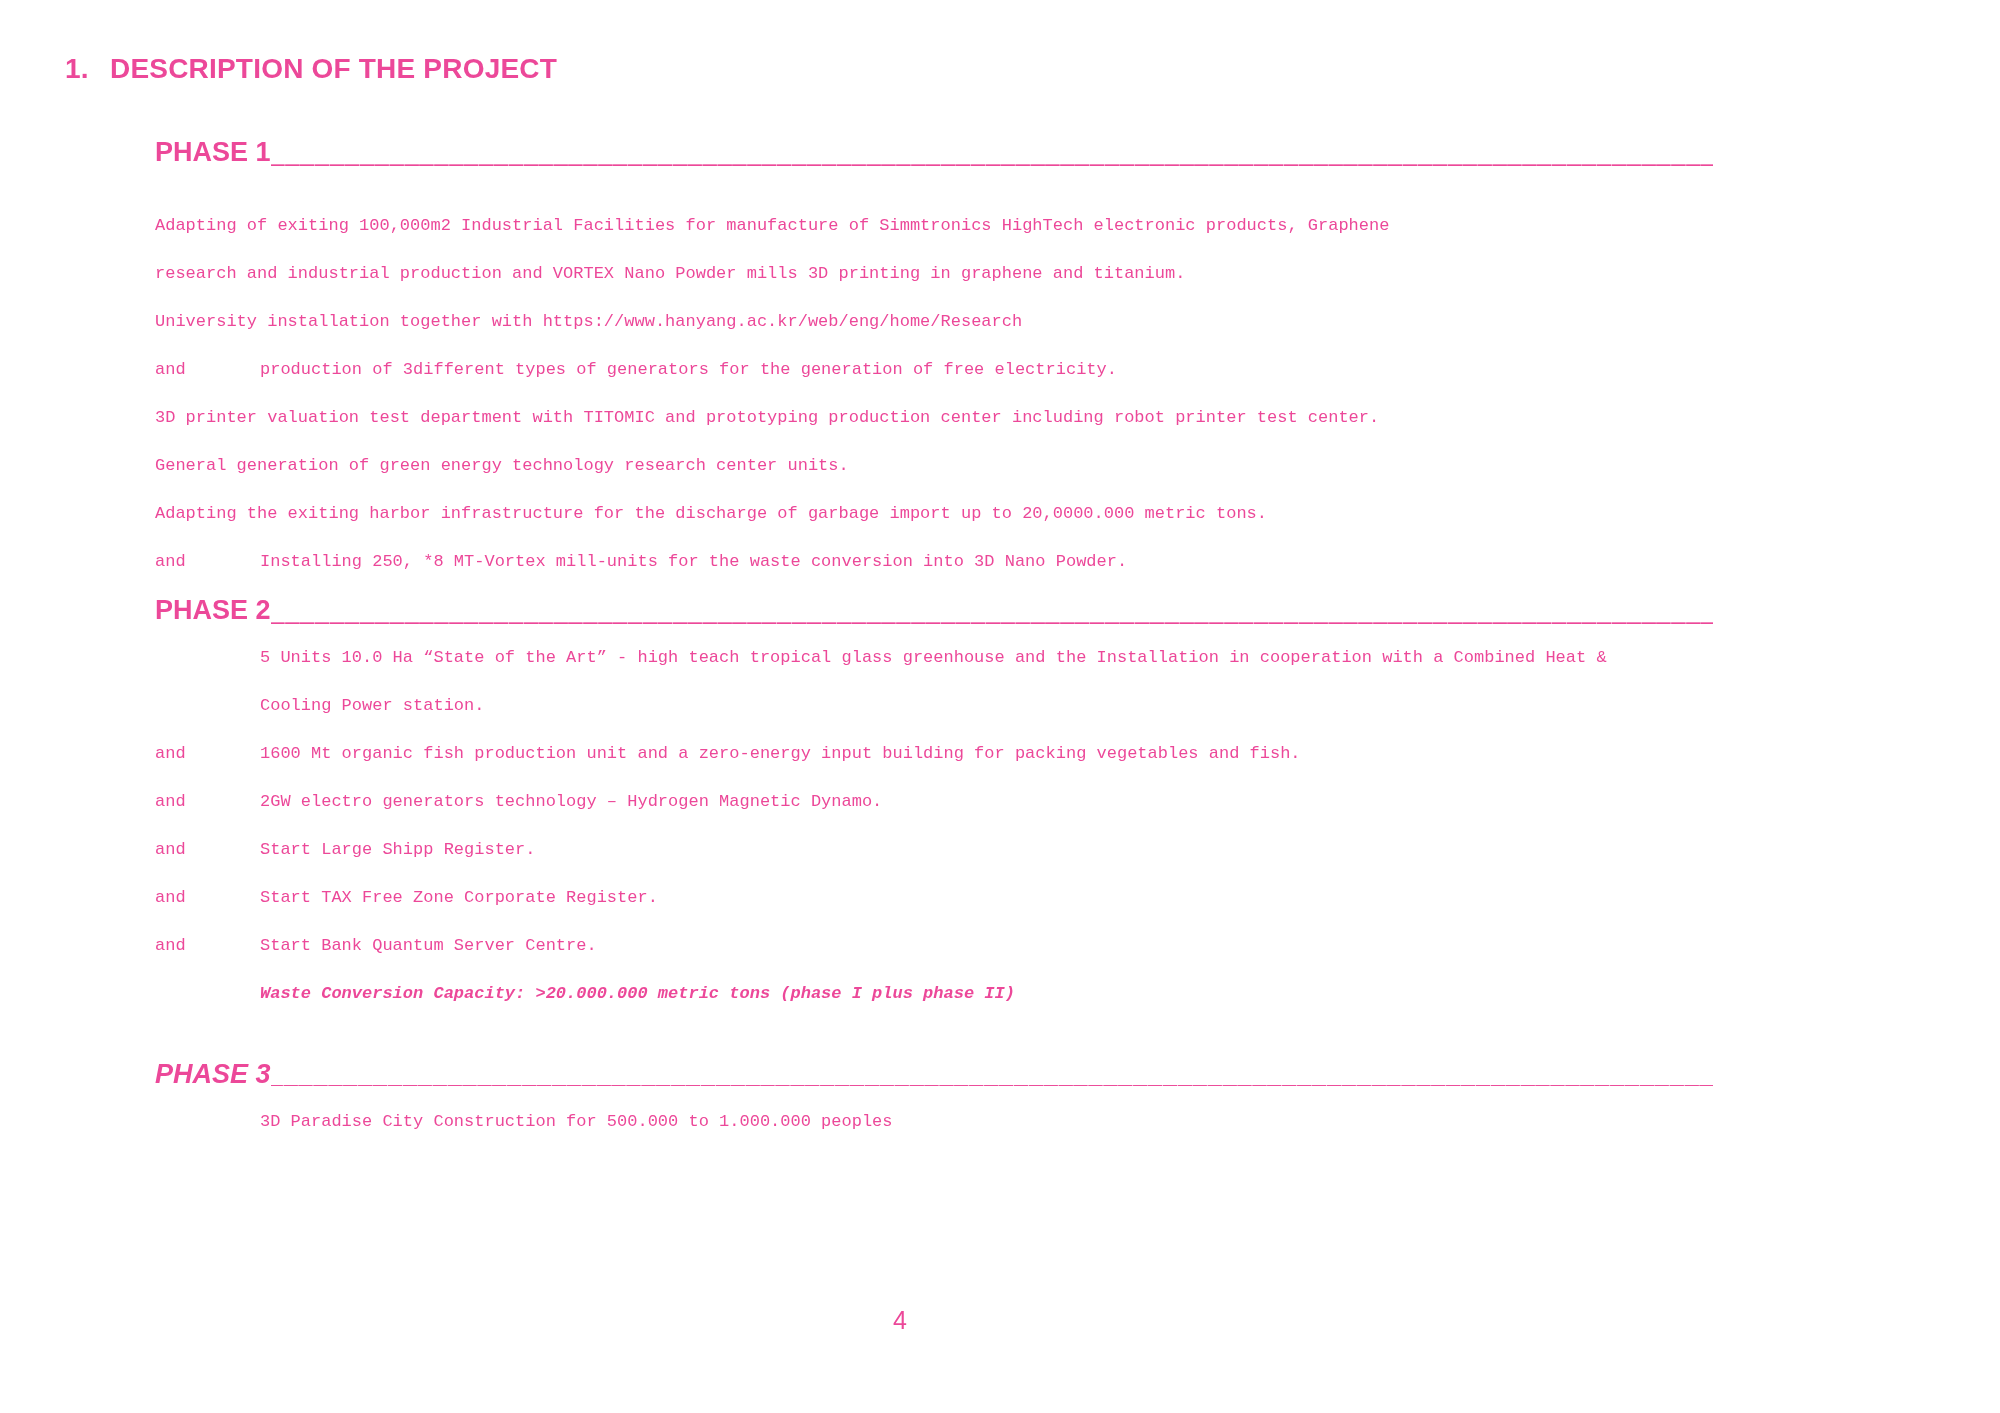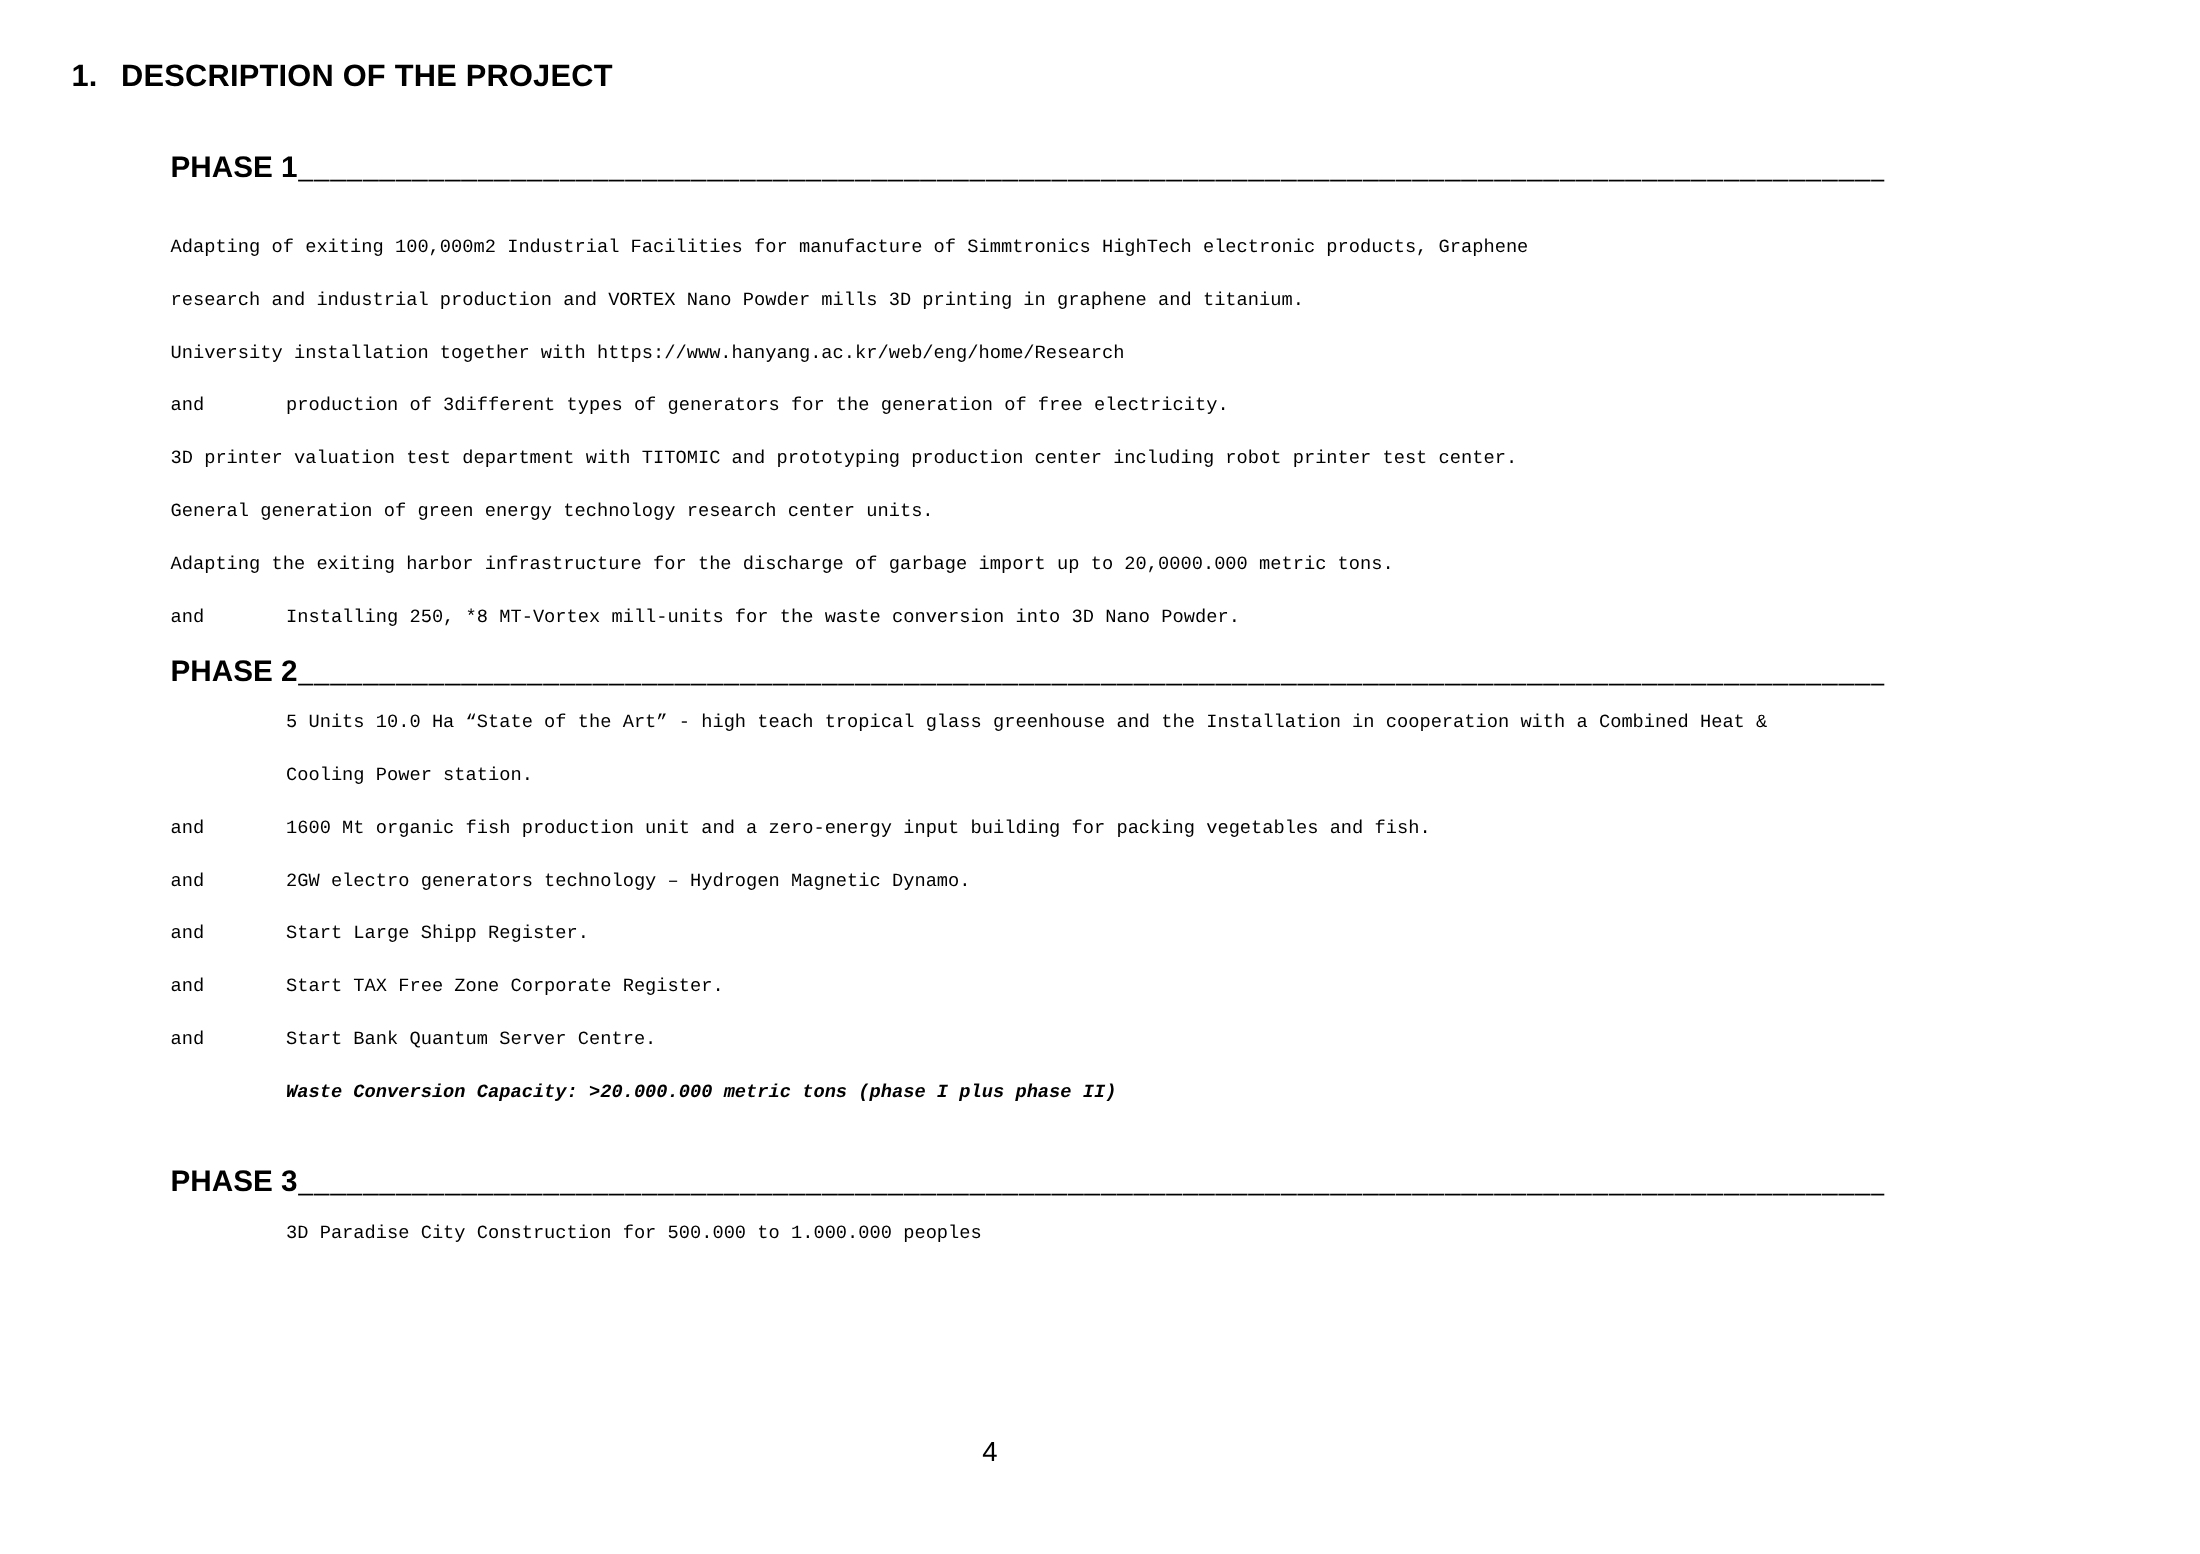--- a/index.html
+++ b/index.html
@@ -5,21 +5,21 @@
   html, body {
     margin: 0;
     padding: 0;
     background: #ffffff;
   }
   .page {
     position: relative;
     width: 1800px;
     height: 1413px;
     background: #ffffff;
-    color: #000000;
+    color: #ec4899;
     font-family: "Liberation Sans", sans-serif;
     overflow: hidden;
   }
   .heading {
     margin: 52px 0 0 65px;
     height: 34px;
     line-height: 34px;
     font-size: 28px;
     font-weight: bold;
     letter-spacing: 0.2px;
@@ -32,21 +32,21 @@
   .phase-row {
     display: flex;
     align-items: flex-end;
     margin-left: 155px;
     width: 1558px;
     height: 48px;
     line-height: 48px;
     white-space: nowrap;
   }
   .phase-row.first { margin-top: 42px; }
-  .phase-row.gap-before { margin-top: 32px; }
+  .phase-row.gap-before { margin-top: 32px; font-style: italic; }
   .phase-label {
     flex: none;
     font-size: 27px;
     font-weight: bold;
   }
   .phase-rule {
     flex: 1 1 auto;
     overflow: hidden;
     font-size: 25px;
     font-weight: normal;

